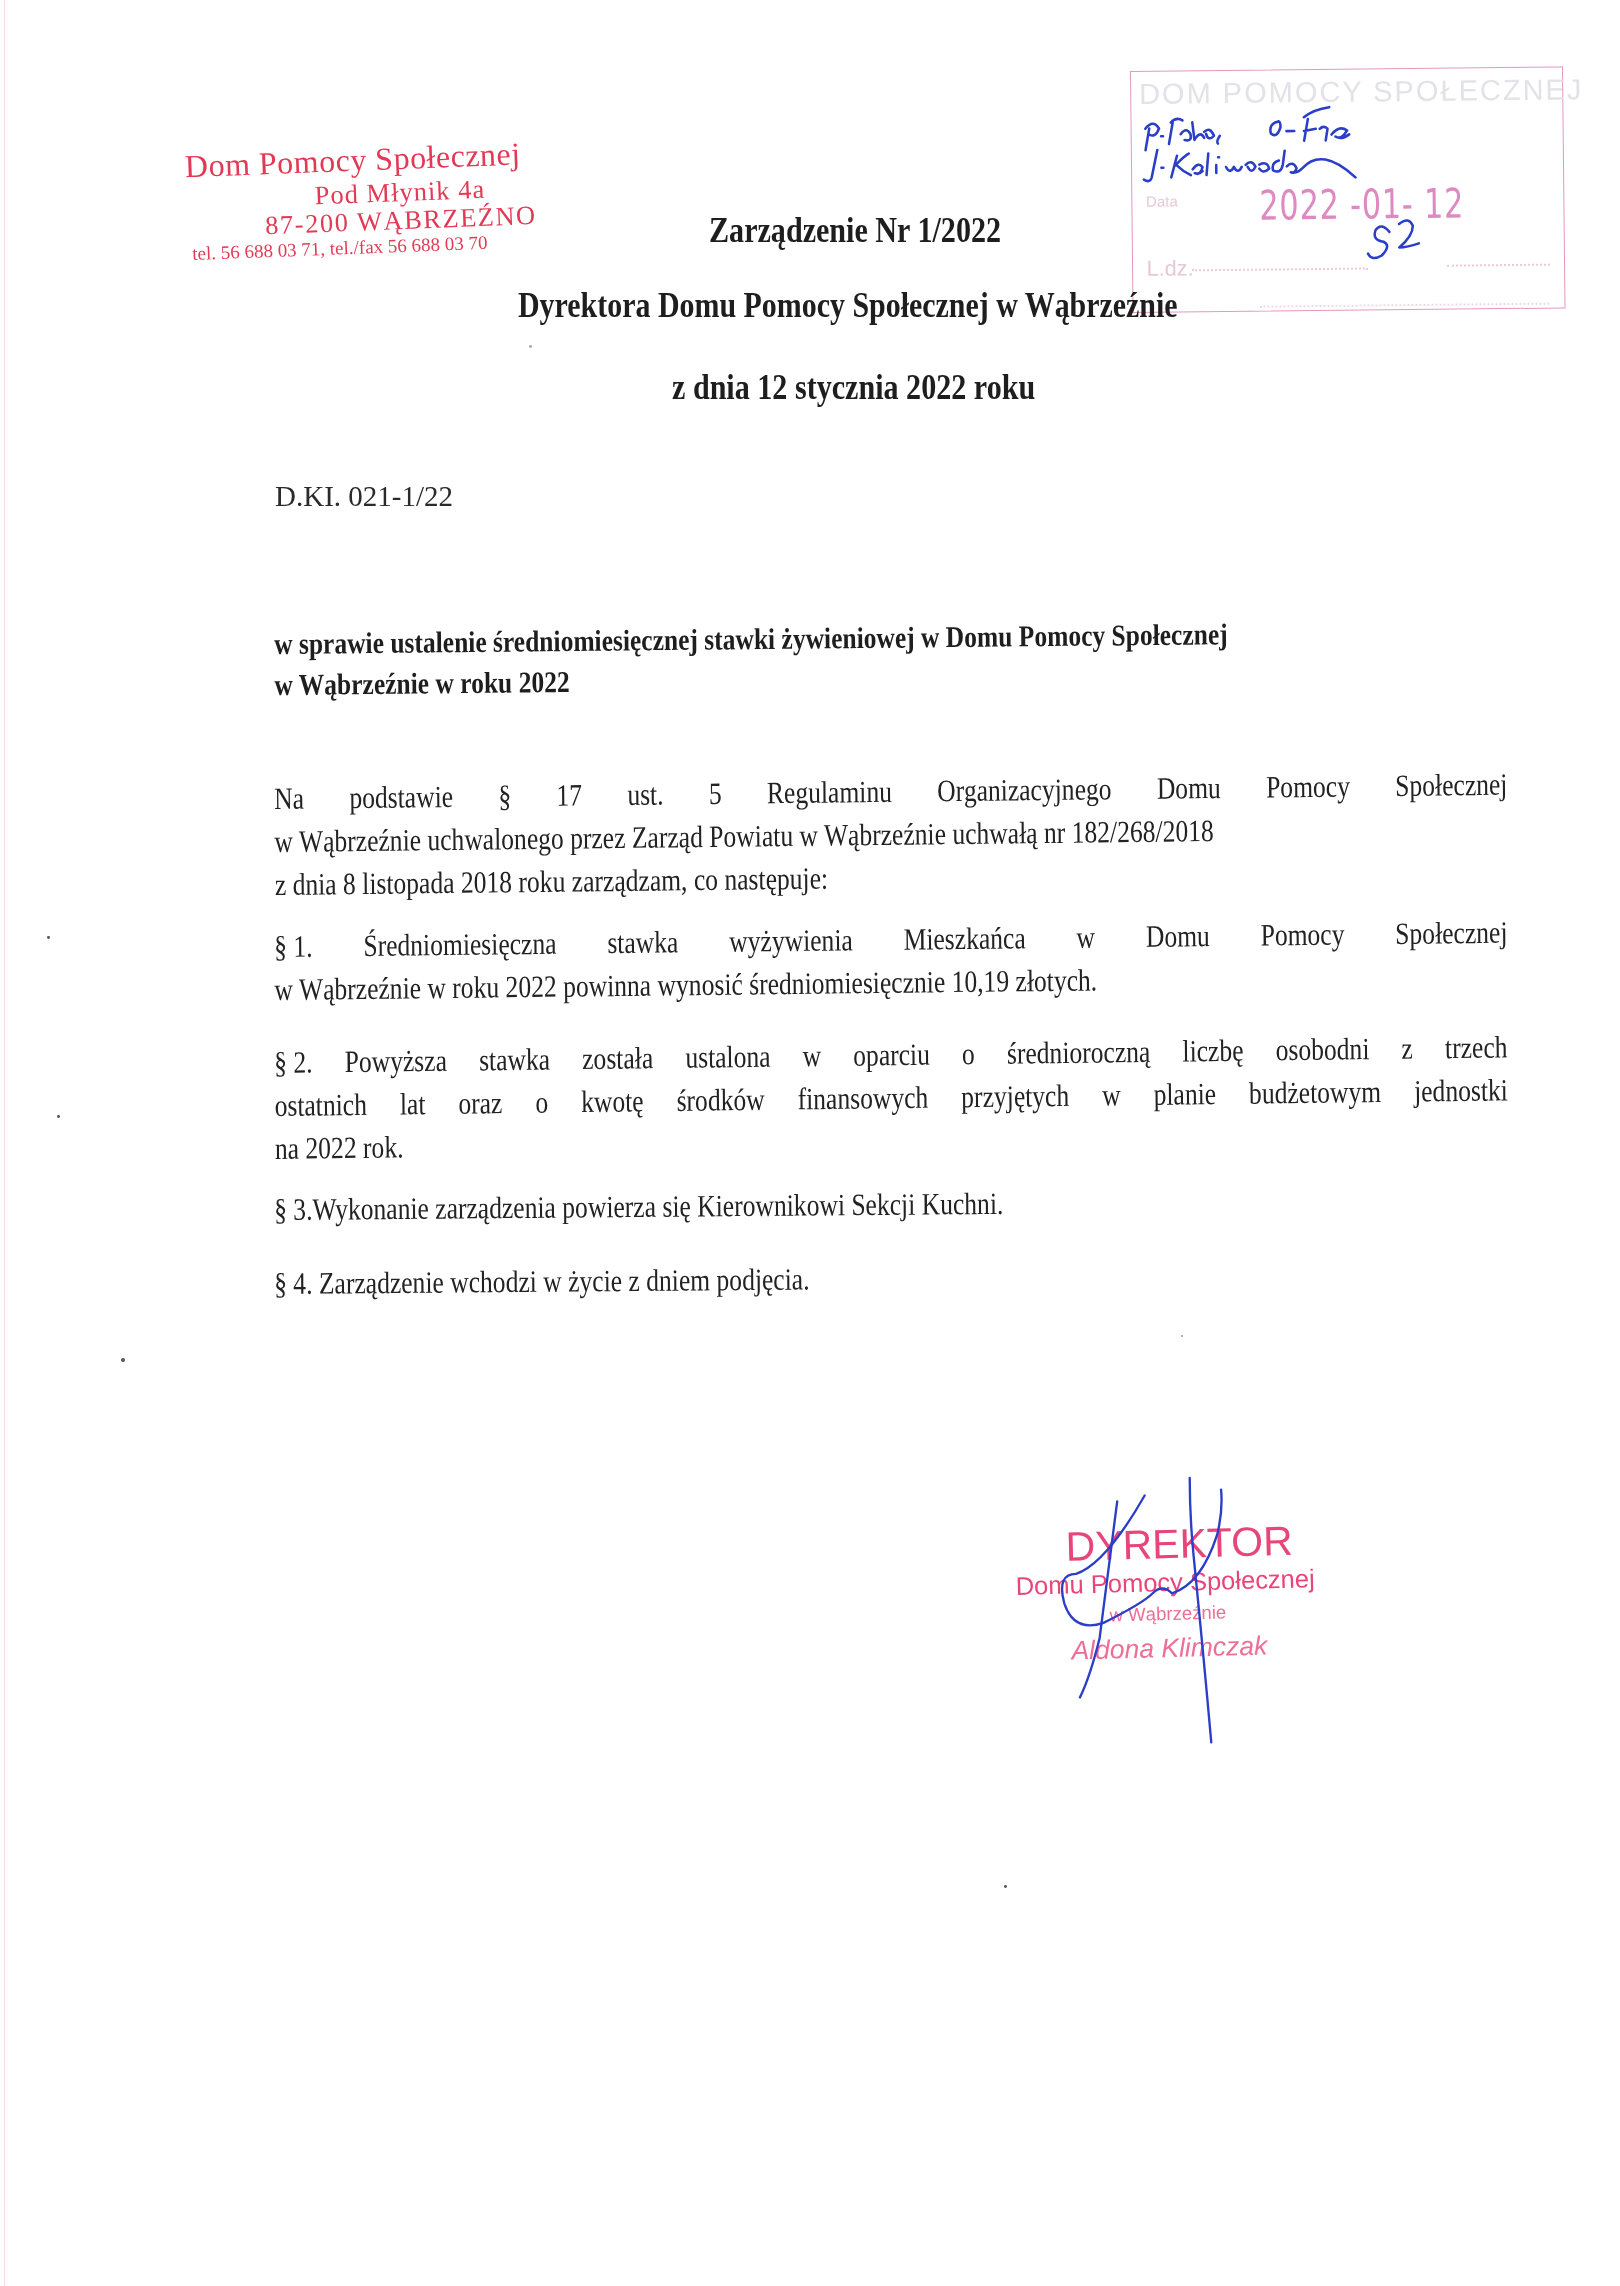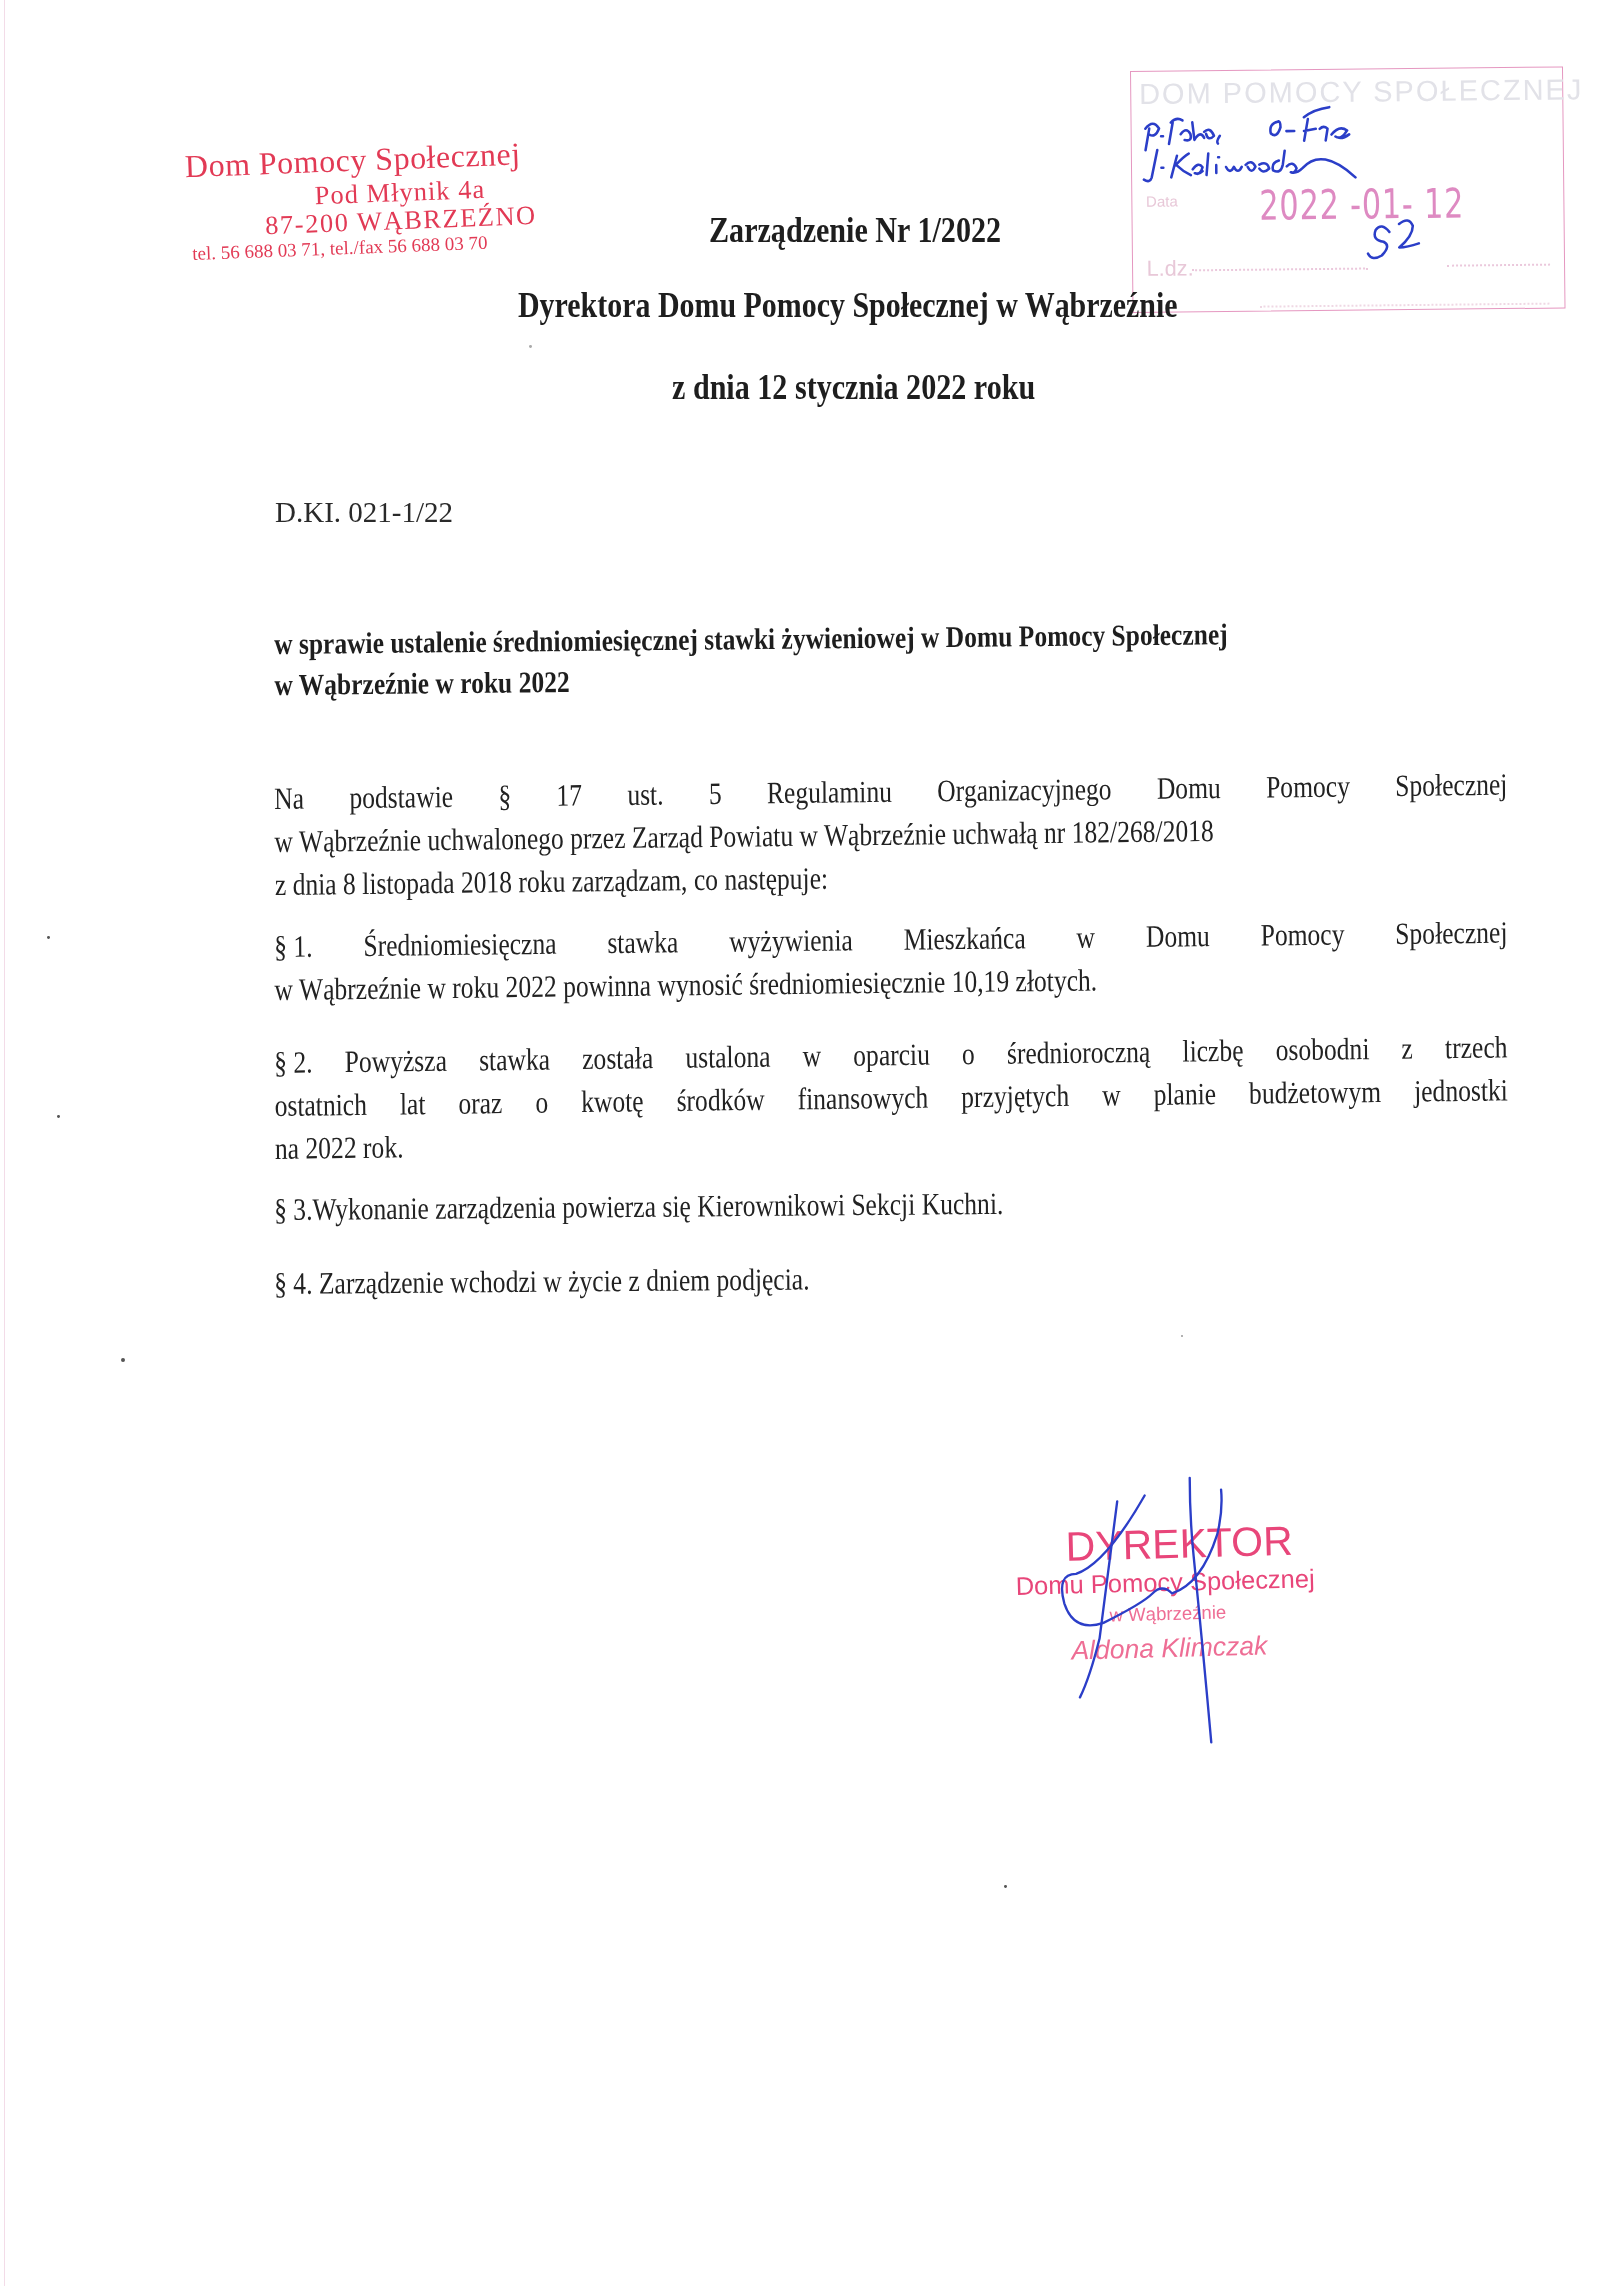--- a/index.html
+++ b/index.html
@@ -30,21 +30,21 @@
     .reg-stamp .r-dots1 { position: absolute; left: 59px; top: 198px; width: 176px; border-bottom: 2px dotted #ebc8dc; }
     .reg-stamp .r-dots2 { position: absolute; left: 314px; top: 196px; width: 103px; border-bottom: 2px dotted #ebc8dc; }
     .reg-stamp .r-dots3 { position: absolute; left: 127px; top: 235px; width: 289px; border-bottom: 2px dotted #efd8e4; }
     .reg-stamp svg { position: absolute; left: 0; top: 0; }
 
     
     .h-title { left: 709px; top: 211px; font-size: 35px; font-weight: bold; color: #1e1e1e; transform: scaleX(0.86); transform-origin: left top; white-space: nowrap; }
     .h-sub { left: 518px; top: 286px; font-size: 35px; font-weight: bold; color: #1e1e1e; transform: scaleX(0.855); transform-origin: left top; white-space: nowrap; }
     .h-date { left: 672px; top: 368px; font-size: 35px; font-weight: bold; color: #1e1e1e; transform: scaleX(0.86); transform-origin: left top; white-space: nowrap; }
 
-    .ref { left: 275px; top: 496px; font-size: 29px; color: #2a2a2a; white-space: nowrap; }
+    .ref { left: 275px; top: 480px; font-size: 29px; color: #2a2a2a; white-space: nowrap; }
 
     .subject { left: 274px; top: 623px; width: 1264px; font-size: 30px; font-weight: bold; line-height: 41px; color: #1e1e1e; transform: scaleX(0.85) rotate(-0.5deg); transform-origin: left top; }
     .subject div { white-space: nowrap; }
 
     .para { left: 274px; font-size: 31px; line-height: 43px; color: #222; transform-origin: left top; }
     .para div { white-space: nowrap; }
     .p-basis { top: 777px; transform: scaleX(0.825) rotate(-0.55deg); }
     .p-s1 { top: 925px; transform: scaleX(0.825) rotate(-0.55deg); }
     .p-s2 { top: 1041px; transform: scaleX(0.825) rotate(-0.6deg); }
     .p-s3 { top: 1188px; transform: scaleX(0.825) rotate(-0.4deg); }

